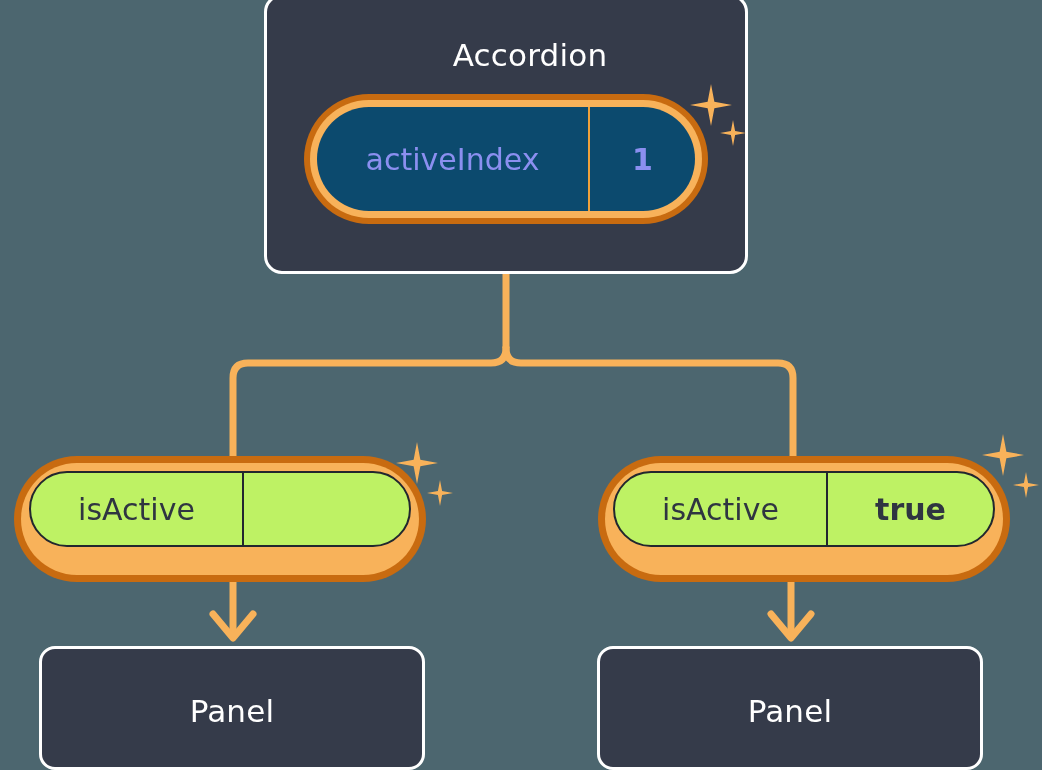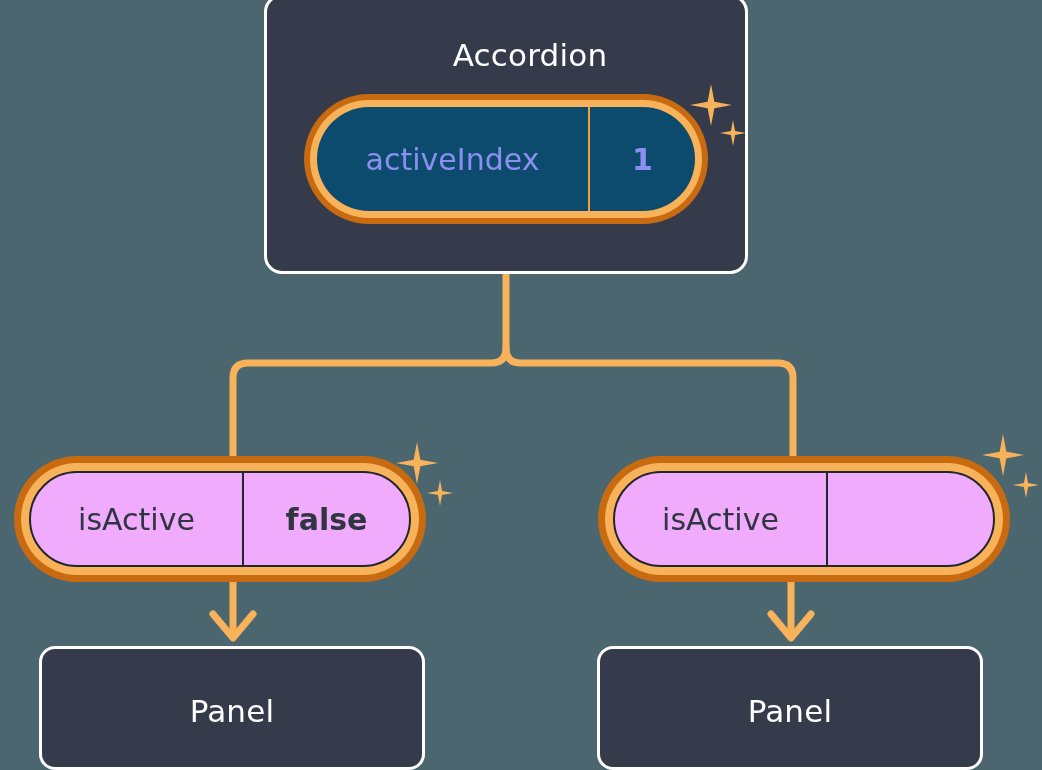--- a/index.html
+++ b/index.html
@@ -140,22 +140,22 @@
     color: #8b8ff0;
     font-size: 30px;
   }
 
   
   .leaf-pill { top: 456px; width: 412px; height: 126px; }
   #pill-is-active-left  { left: 14px; }
   #pill-is-active-right { left: 598px; }
   .leaf-pill .pill-outer { left: 0; top: 0; width: 412px; height: 126px; }
   .leaf-pill .pill-inner { left: 7px; top: 7px; width: 398px; height: 112px; }
-  .leaf-pill .pill-face  { left: 15px; top: 15px; width: 382px; height: 96px;
-                           background: #f0abfc; border: 2px solid #22272e; align-items: center; }
+  .leaf-pill .pill-face  { left: 15px; top: 15px; width: 382px; height: 76px;
+                           background: #bef264; border: 2px solid #22272e; align-items: center; }
   .leaf-pill .pill-key {
     width: 213px;
     color: #2f3541;
     font-size: 30px;
     border-right: 2px solid #22272e;
   }
   .leaf-pill .pill-value {
     flex: 1;
     color: #2f3541;
     font-size: 30px;
@@ -233,38 +233,38 @@
   <div id="sparkles-accordion" class="sparkle-group">
     <div class="sparkle sparkle-lg sparkle-shape"></div>
     <div class="sparkle sparkle-sm sparkle-shape"></div>
   </div>
 
   <div id="pill-is-active-left" class="state-pill leaf-pill">
     <div class="pill-outer"></div>
     <div class="pill-inner"></div>
     <div class="pill-face">
       <div class="pill-key">isActive</div>
-      <div class="pill-value">false</div>
     </div>
   </div>
 
   <div id="sparkles-left-pill" class="sparkle-group">
     <div class="sparkle sparkle-lg sparkle-shape"></div>
     <div class="sparkle sparkle-sm sparkle-shape"></div>
   </div>
 
   <div id="panel-box-left" class="component-box panel-box">
     <div class="component-title">Panel</div>
   </div>
 
   <div id="pill-is-active-right" class="state-pill leaf-pill">
     <div class="pill-outer"></div>
     <div class="pill-inner"></div>
     <div class="pill-face">
       <div class="pill-key">isActive</div>
+      <div class="pill-value">true</div>
     </div>
   </div>
 
   <div id="sparkles-right-pill" class="sparkle-group">
     <div class="sparkle sparkle-lg sparkle-shape"></div>
     <div class="sparkle sparkle-sm sparkle-shape"></div>
   </div>
 
   <div id="panel-box-right" class="component-box panel-box">
     <div class="component-title">Panel</div>

